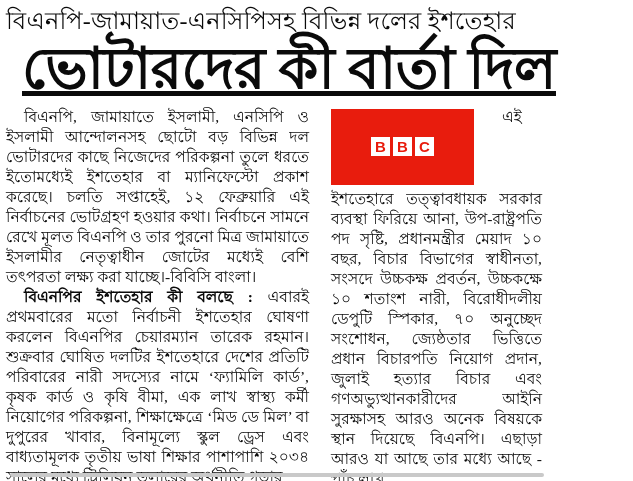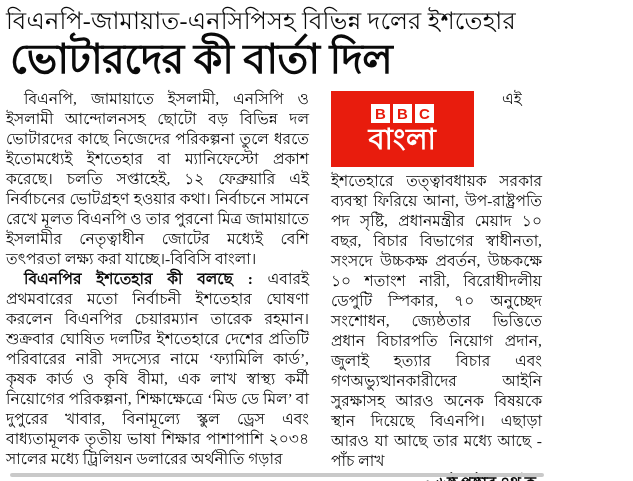--- a/index.html
+++ b/index.html
@@ -17,26 +17,27 @@
   }
   
   .kicker{
     font-size:24px;
     line-height:1.3;
     font-weight:500;
     letter-spacing:0.2px;
     white-space:nowrap;
   }
   .headline{
-    font-size:41px;
+    font-size:57px;
     font-weight:700;
     line-height:1.12;
     letter-spacing:-0.5px;
-    margin:0 0 6px 4px;
+    margin:0 0 6px 16px;
     white-space:nowrap;
+    text-decoration:underline;
   }
   
   .columns{
     display:flex;
     gap:22px;
   }
   .col{box-sizing:border-box;}
   .col.left{width:303px;flex:0 0 303px;}
   .col.right{width:auto;flex:1 1 auto;}
   .body-text{
@@ -123,21 +124,20 @@
     </div>
 
     <div class="col right">
 
       <div class="bbc-logo">
         <div class="bbc-row">
           <span class="bbc-box">B</span>
           <span class="bbc-box">B</span>
           <span class="bbc-box">C</span>
         </div>
-        <div class="bbc-wordmark">বাংলা</div>
       </div>
 
 
       <p class="body-text indent">এই ইশতেহারে তত্ত্বাবধায়ক সরকার ব্যবস্থা ফিরিয়ে আনা, উপ-রাষ্ট্রপতি পদ সৃষ্টি, প্রধানমন্ত্রীর মেয়াদ ১০ বছর, বিচার বিভাগের স্বাধীনতা, সংসদে উচ্চকক্ষ প্রবর্তন, উচ্চকক্ষে ১০ শতাংশ নারী, বিরোধীদলীয় ডেপুটি স্পিকার, ৭০ অনুচ্ছেদ সংশোধন, জ্যেষ্ঠতার ভিত্তিতে প্রধান বিচারপতি নিয়োগ প্রদান, জুলাই হত্যার বিচার এবং গণঅভ্যুত্থানকারীদের আইনি সুরক্ষাসহ আরও অনেক বিষয়কে স্থান দিয়েছে বিএনপি। এছাড়া আরও যা আছে তার মধ্যে আছে - পাঁচ লাখ</p>
 
       <p class="continuation">
         <span class="bullet">●</span><span>৬ষ্ঠ পৃষ্ঠার ৪র্থ ক.</span>
       </p>
 
     </div>

